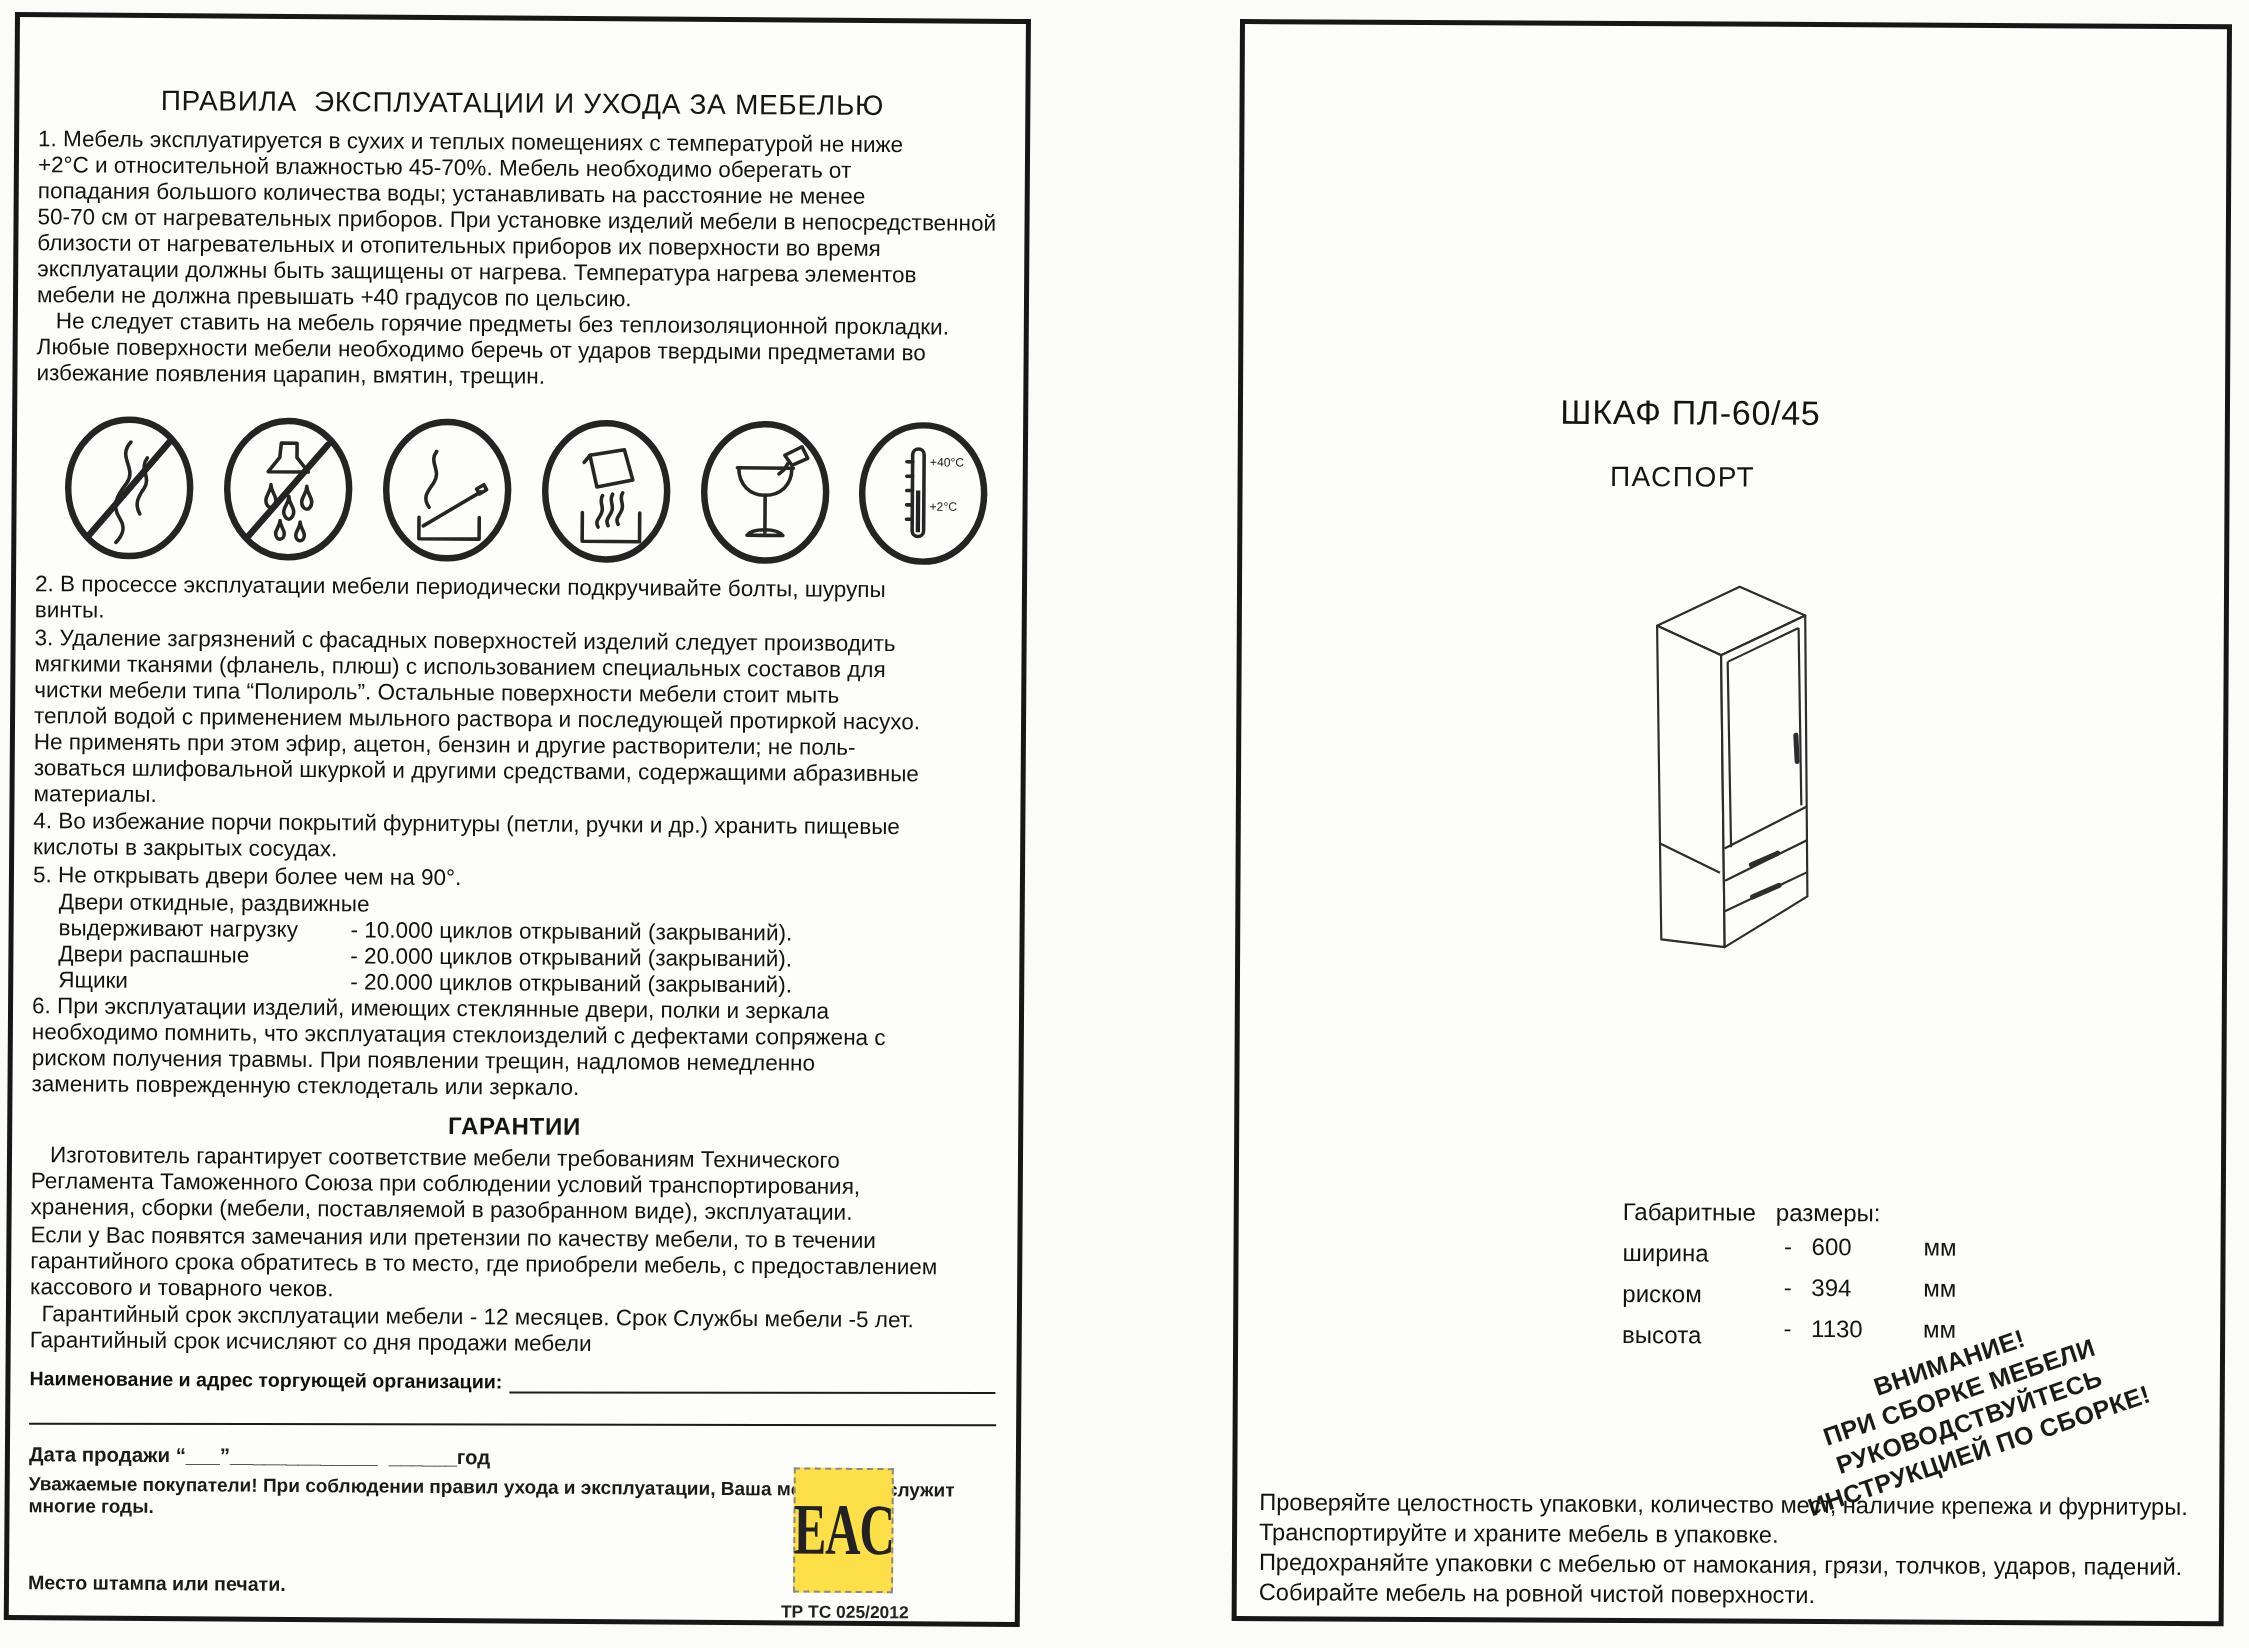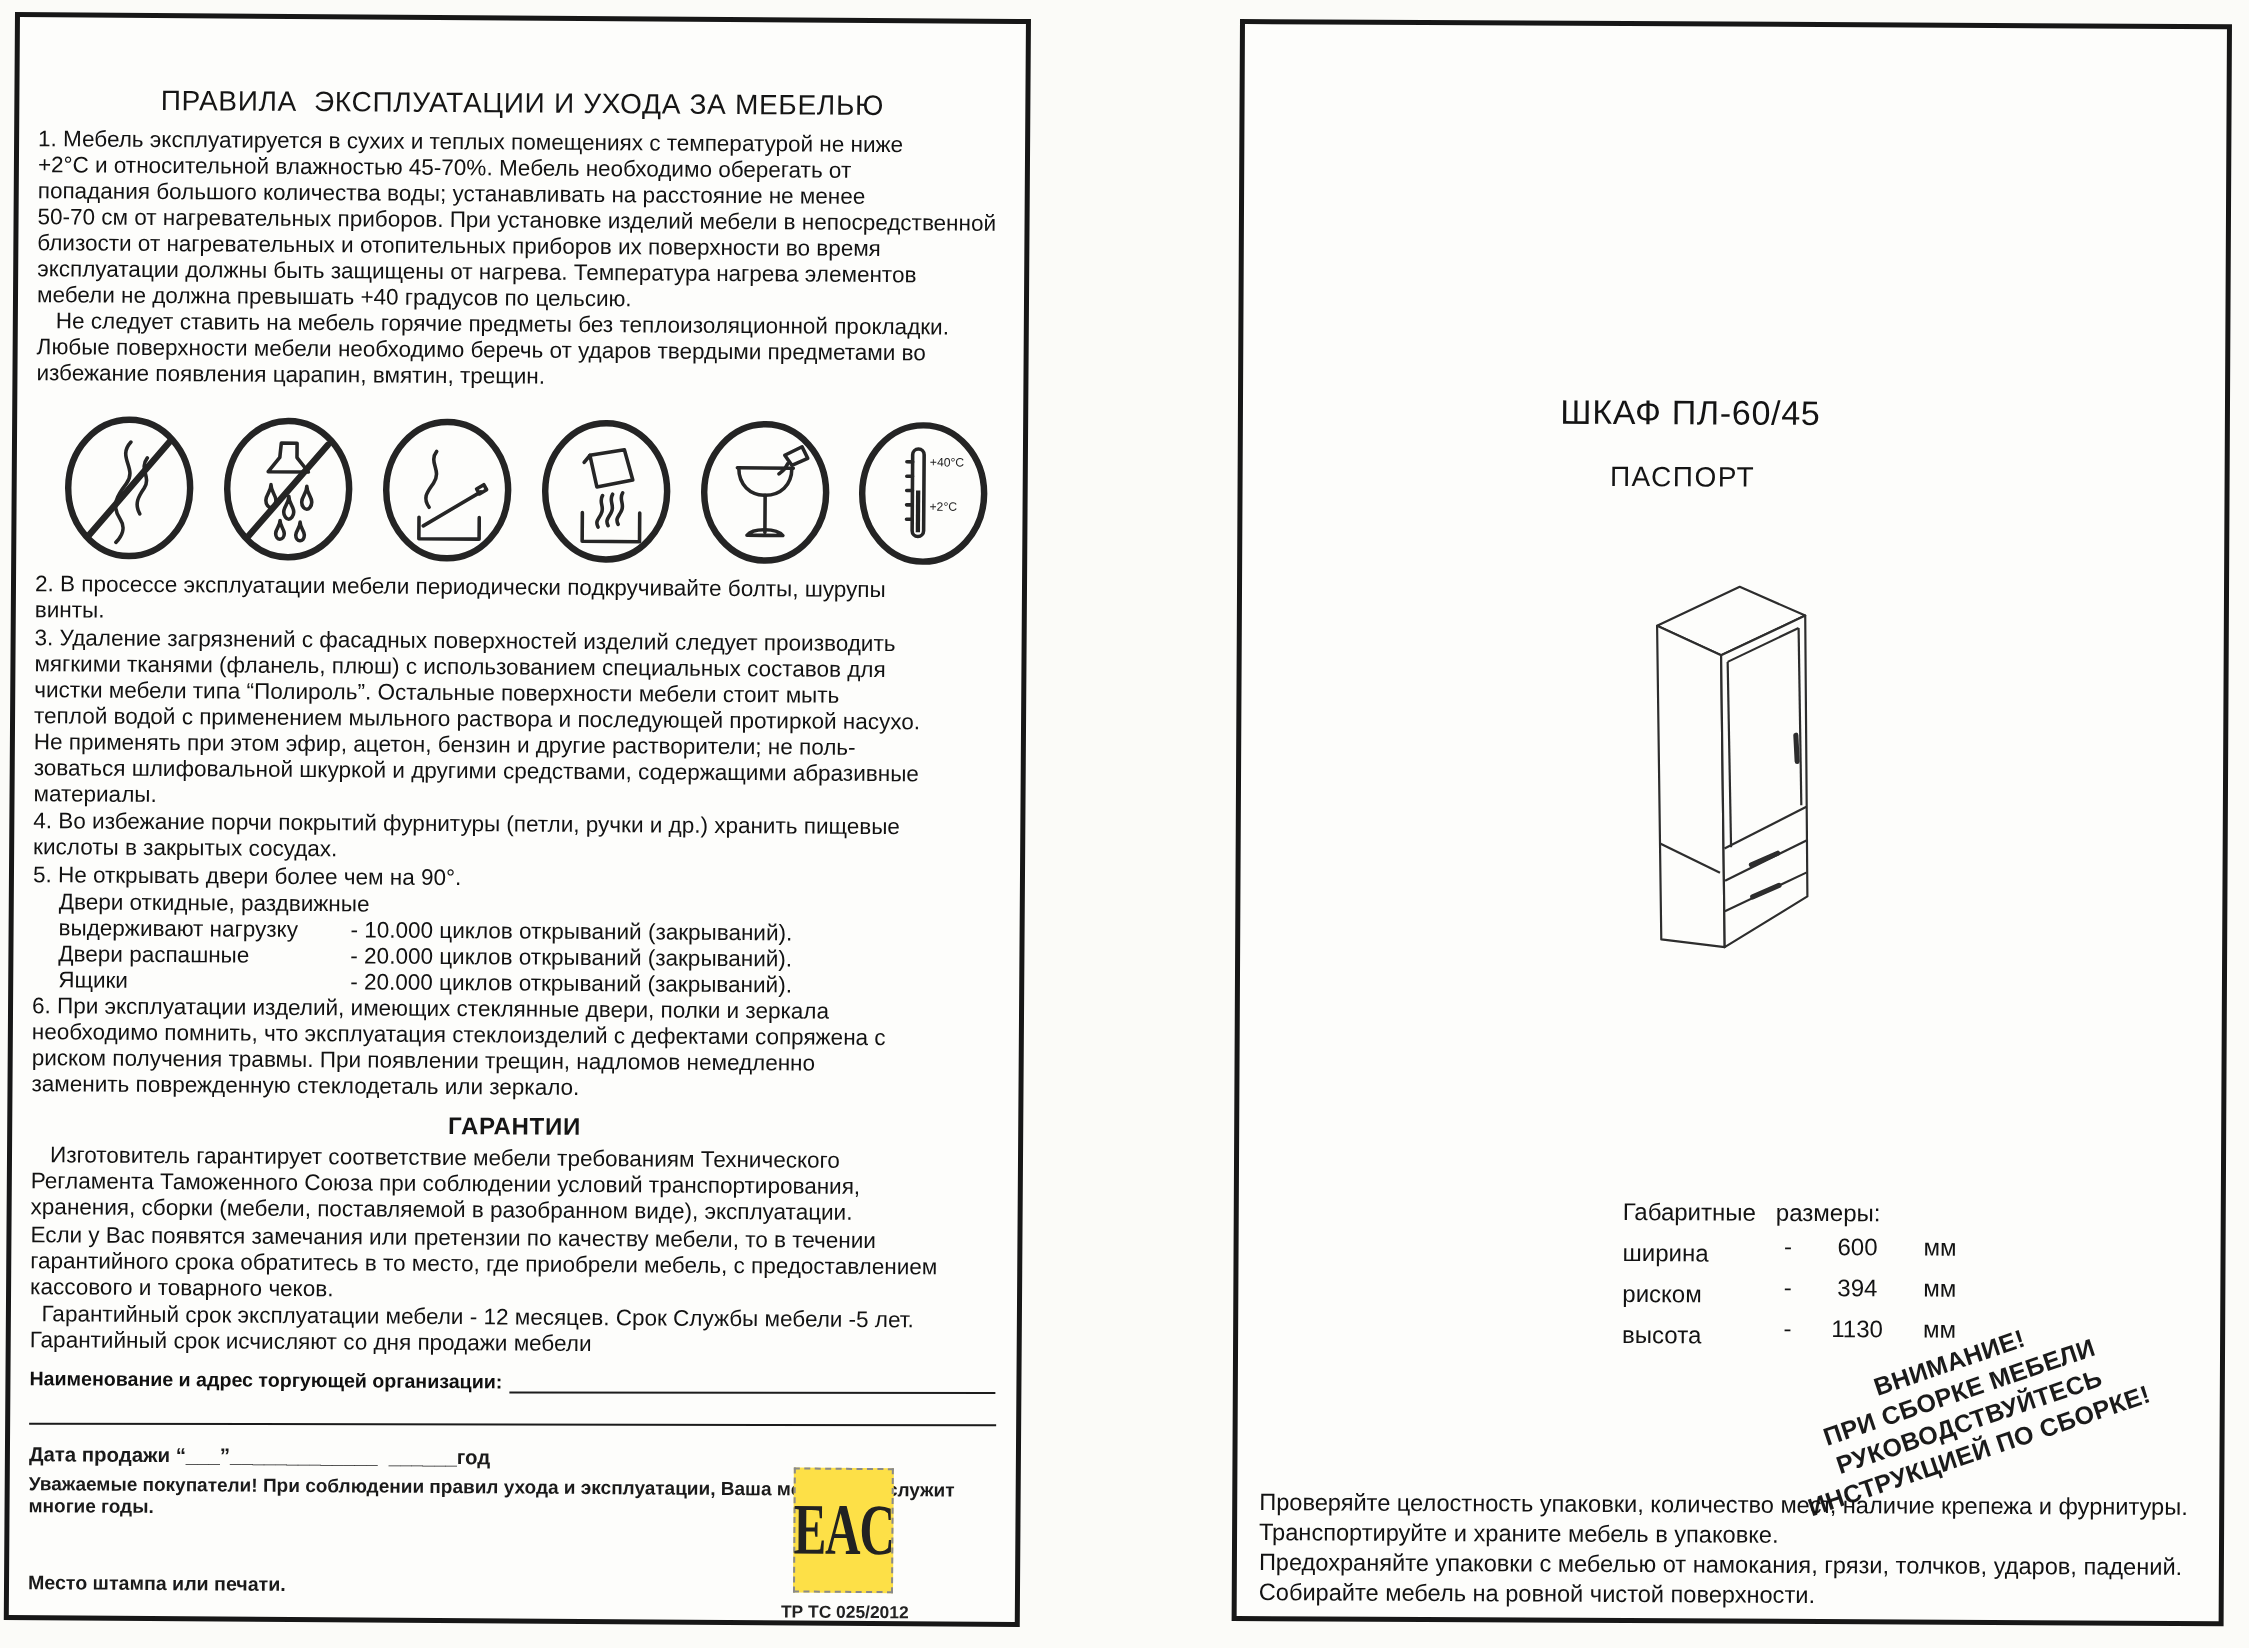--- a/index.html
+++ b/index.html
@@ -77,21 +77,21 @@
   .rp-subtitle {
     position:absolute; top:435px; left:0; right:102px;
     text-align:center; font-size:28px; letter-spacing:1.5px; color:#141414;
   }
   .cabinet-wrap { position:absolute; left:411px; top:558px; width:169px; height:372px; }
   .dims { position:absolute; left:384px; top:1169px; font-size:24px; line-height:34px; color:#131313; }
   .dims-title { white-space:pre; }
   .dim-row { display:flex; }
   .dim-label { width:142px;margin-top:7px; }
   .dim-dash { width:47px; text-align:center; }
-  .dim-value { width:92px; text-align:center; }
+  .dim-value { width:92px; text-align:left; }
   .dim-unit { margin-left:20px; }
   .warning {
     position:absolute; left:443px; top:1317px; width:567px;
     transform:rotate(-19deg);
     text-align:center; font-size:25px; font-weight:600; line-height:31px;
     color:#1b1b1b; letter-spacing:0.4px;
   }
   .notes { position:absolute; left:22px; top:1463px; right:14.5px;
     font-size:23.6px; line-height:30px; color:#121212; }
   svg .ln { stroke:#262626; stroke-width:5; fill:none; stroke-linecap:round; stroke-linejoin:round; }

